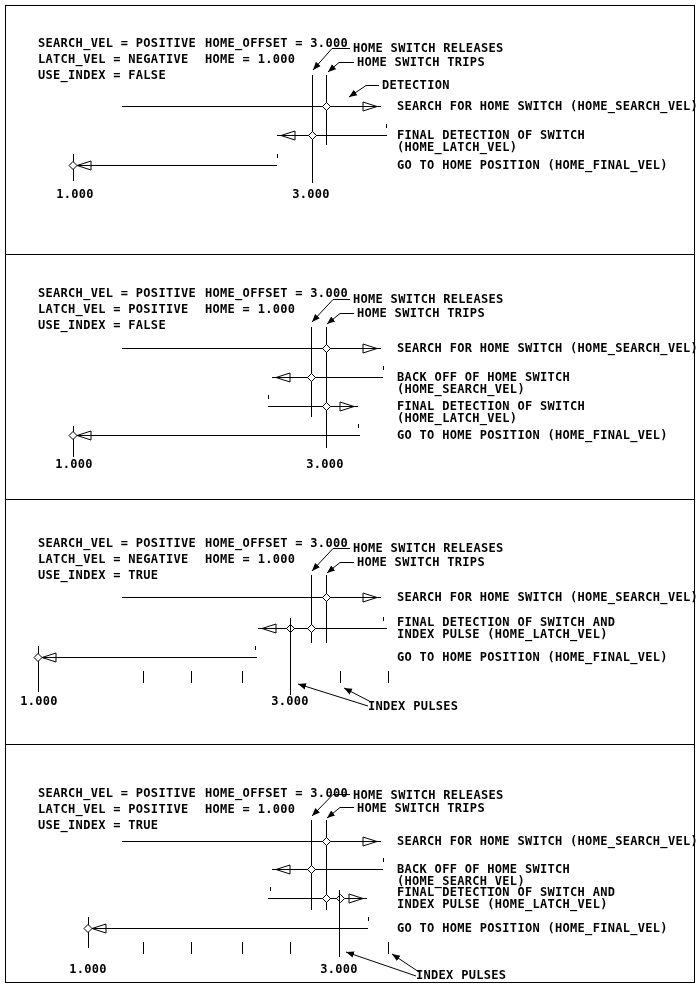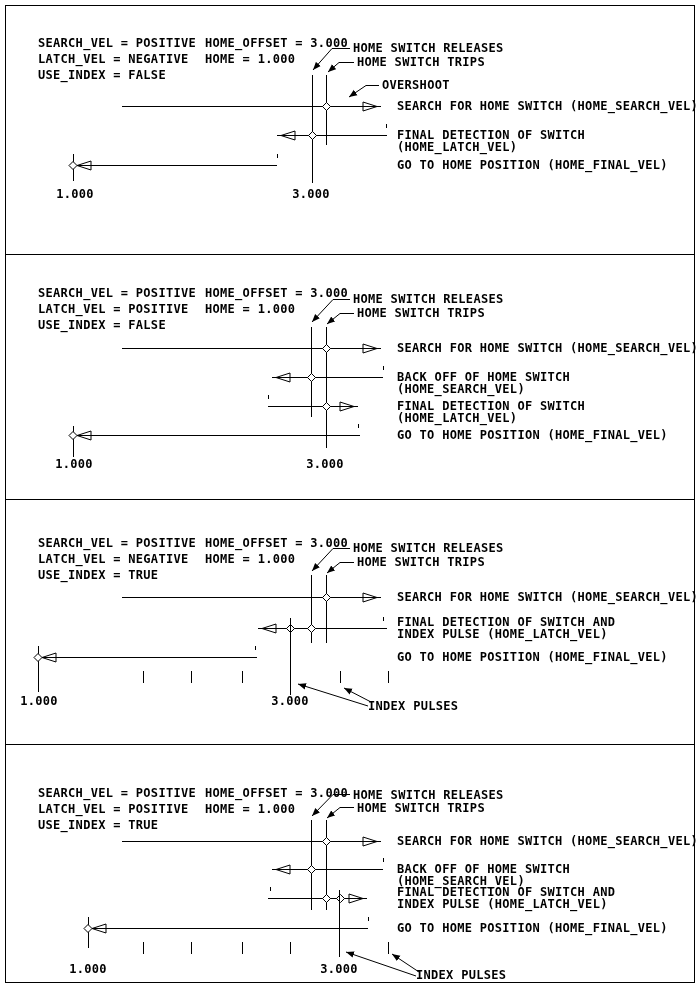--- a/index.html
+++ b/index.html
@@ -171,21 +171,21 @@
     </g>
   </svg>
 
   <div class="t" style="left:38px;top:37px">SEARCH_VEL = POSITIVE</div>
   <div class="t" style="left:205px;top:37px">HOME_OFFSET = 3.000</div>
   <div class="t" style="left:38px;top:53px">LATCH_VEL = NEGATIVE</div>
   <div class="t" style="left:205px;top:53px">HOME = 1.000</div>
   <div class="t" style="left:38px;top:69px">USE_INDEX = FALSE</div>
   <div class="t" style="left:353px;top:42px">HOME SWITCH RELEASES</div>
   <div class="t" style="left:357px;top:56px">HOME SWITCH TRIPS</div>
-  <div class="t" style="left:382px;top:79px">OVERSHOOT</div>
+  <div class="t" style="left:382px;top:79px">DETECTION</div>
   <div class="t" style="left:397px;top:100px">SEARCH FOR HOME SWITCH (HOME_SEARCH_VEL)</div>
   <div class="t" style="left:397px;top:129px">FINAL DETECTION OF SWITCH (HOME_LATCH_VEL)</div>
   <div class="t" style="left:397px;top:159px">GO TO HOME POSITION (HOME_FINAL_VEL)</div>
   <div class="t ctr" style="left:75px;top:188px">1.000</div>
   <div class="t ctr" style="left:311px;top:188px">3.000</div>
 
   <div class="t" style="left:38px;top:287px">SEARCH_VEL = POSITIVE</div>
   <div class="t" style="left:205px;top:287px">HOME_OFFSET = 3.000</div>
   <div class="t" style="left:38px;top:303px">LATCH_VEL = POSITIVE</div>
   <div class="t" style="left:205px;top:303px">HOME = 1.000</div>

